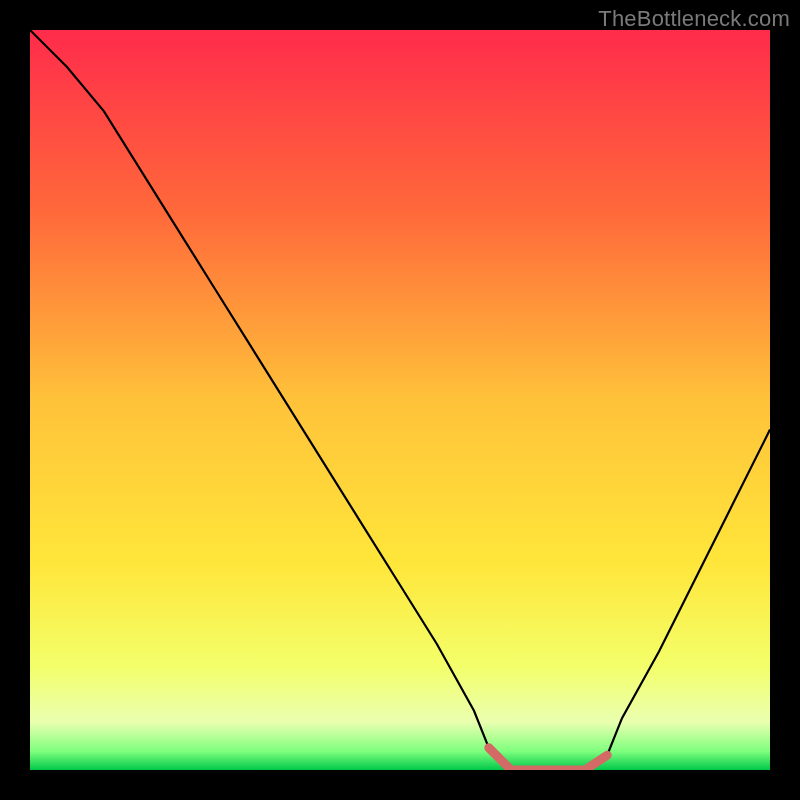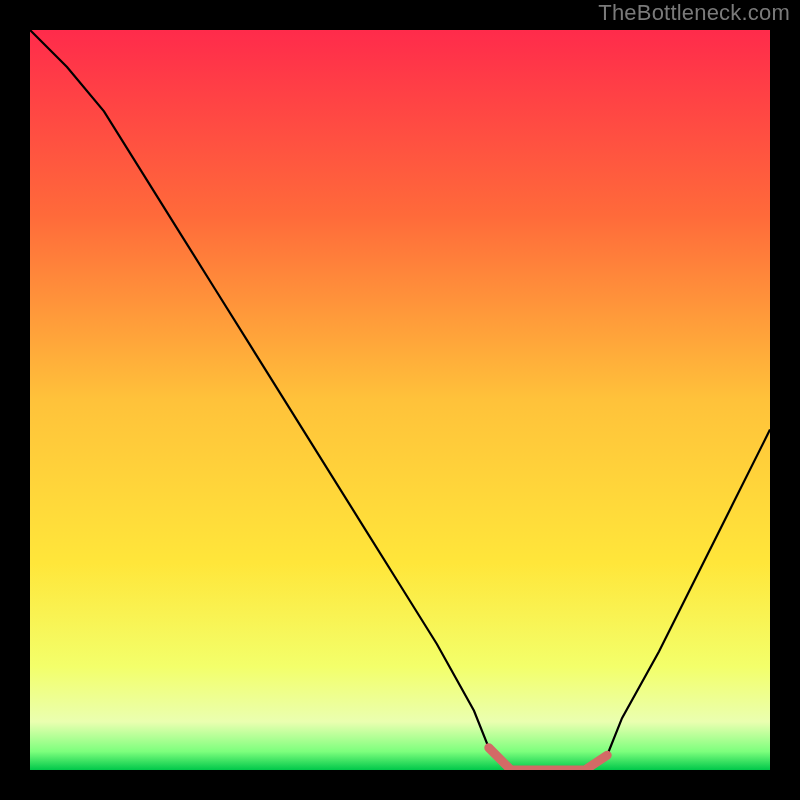--- a/index.html
+++ b/index.html
@@ -14,21 +14,21 @@
   .frame {
     position: absolute;
     left: 30px;
     top: 30px;
     width: 740px;
     height: 740px;
     background: #000;
   }
   .watermark {
     position: absolute;
-    top: 0;
+    top: 6px;
     right: 10px;
     color: #7a7a7a;
     font-size: 22px;
     font-weight: 500;
     letter-spacing: 0.2px;
     z-index: 10;
   }
   svg {
     display: block;
   }

